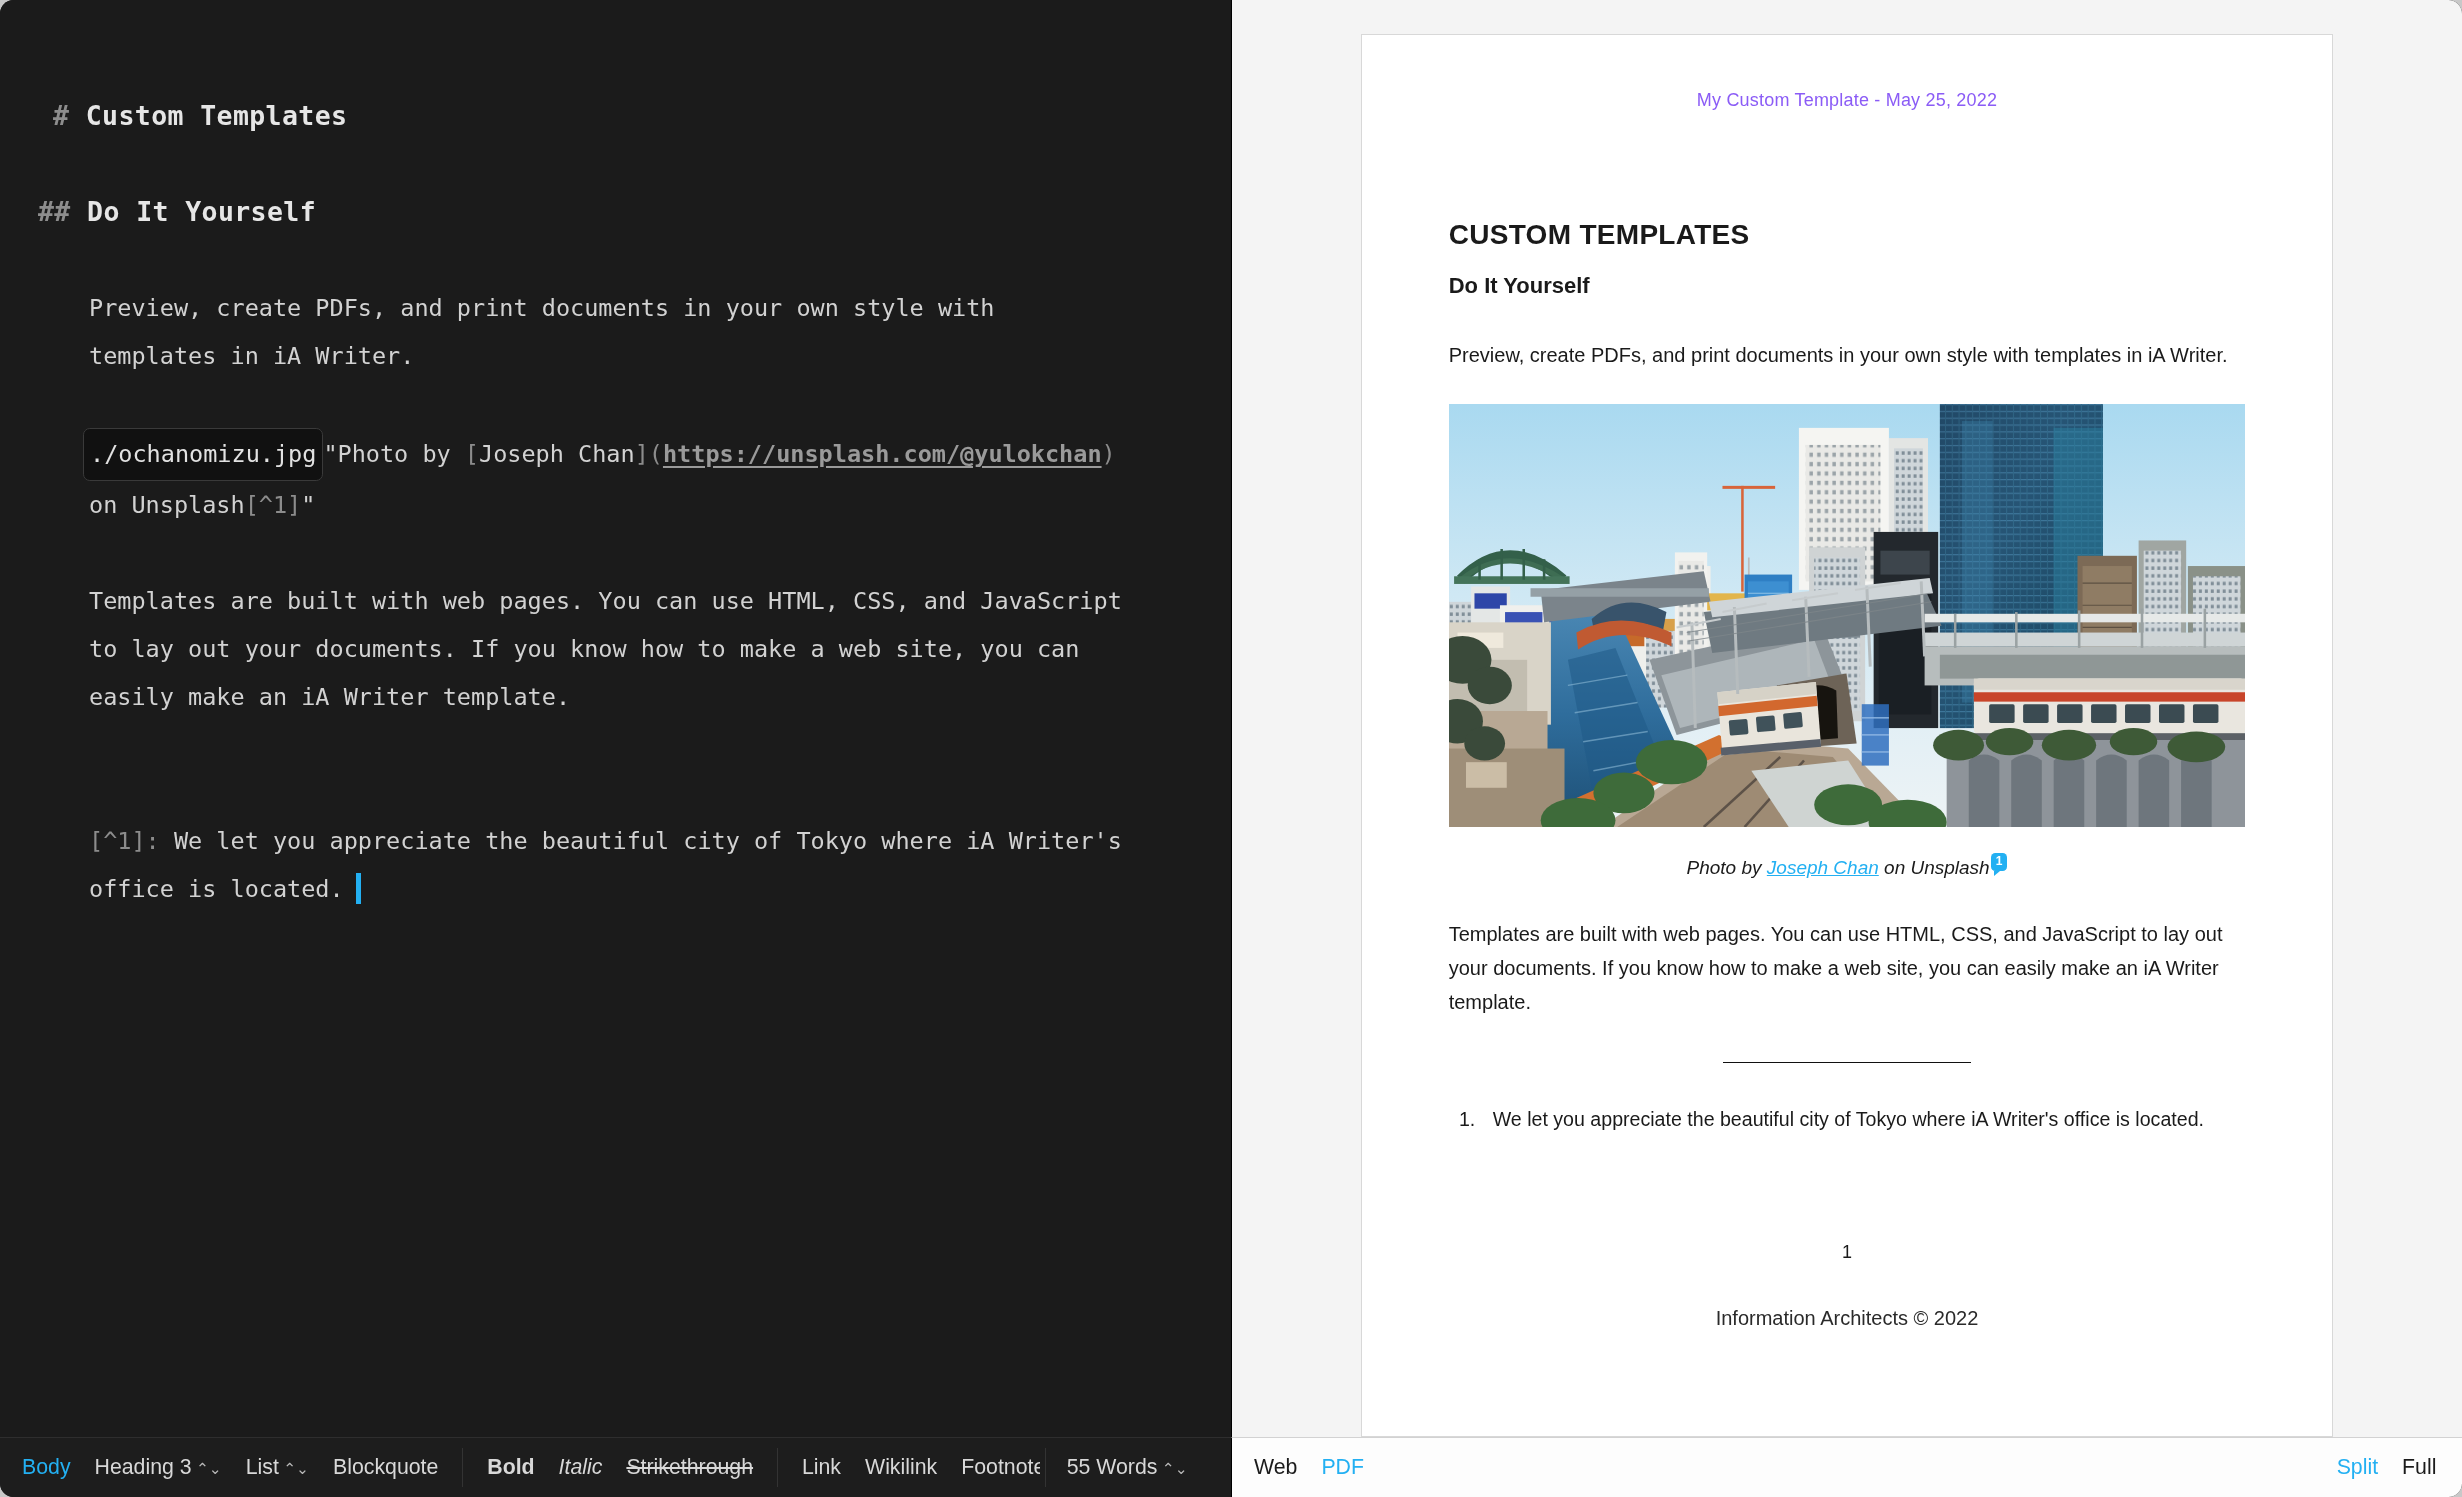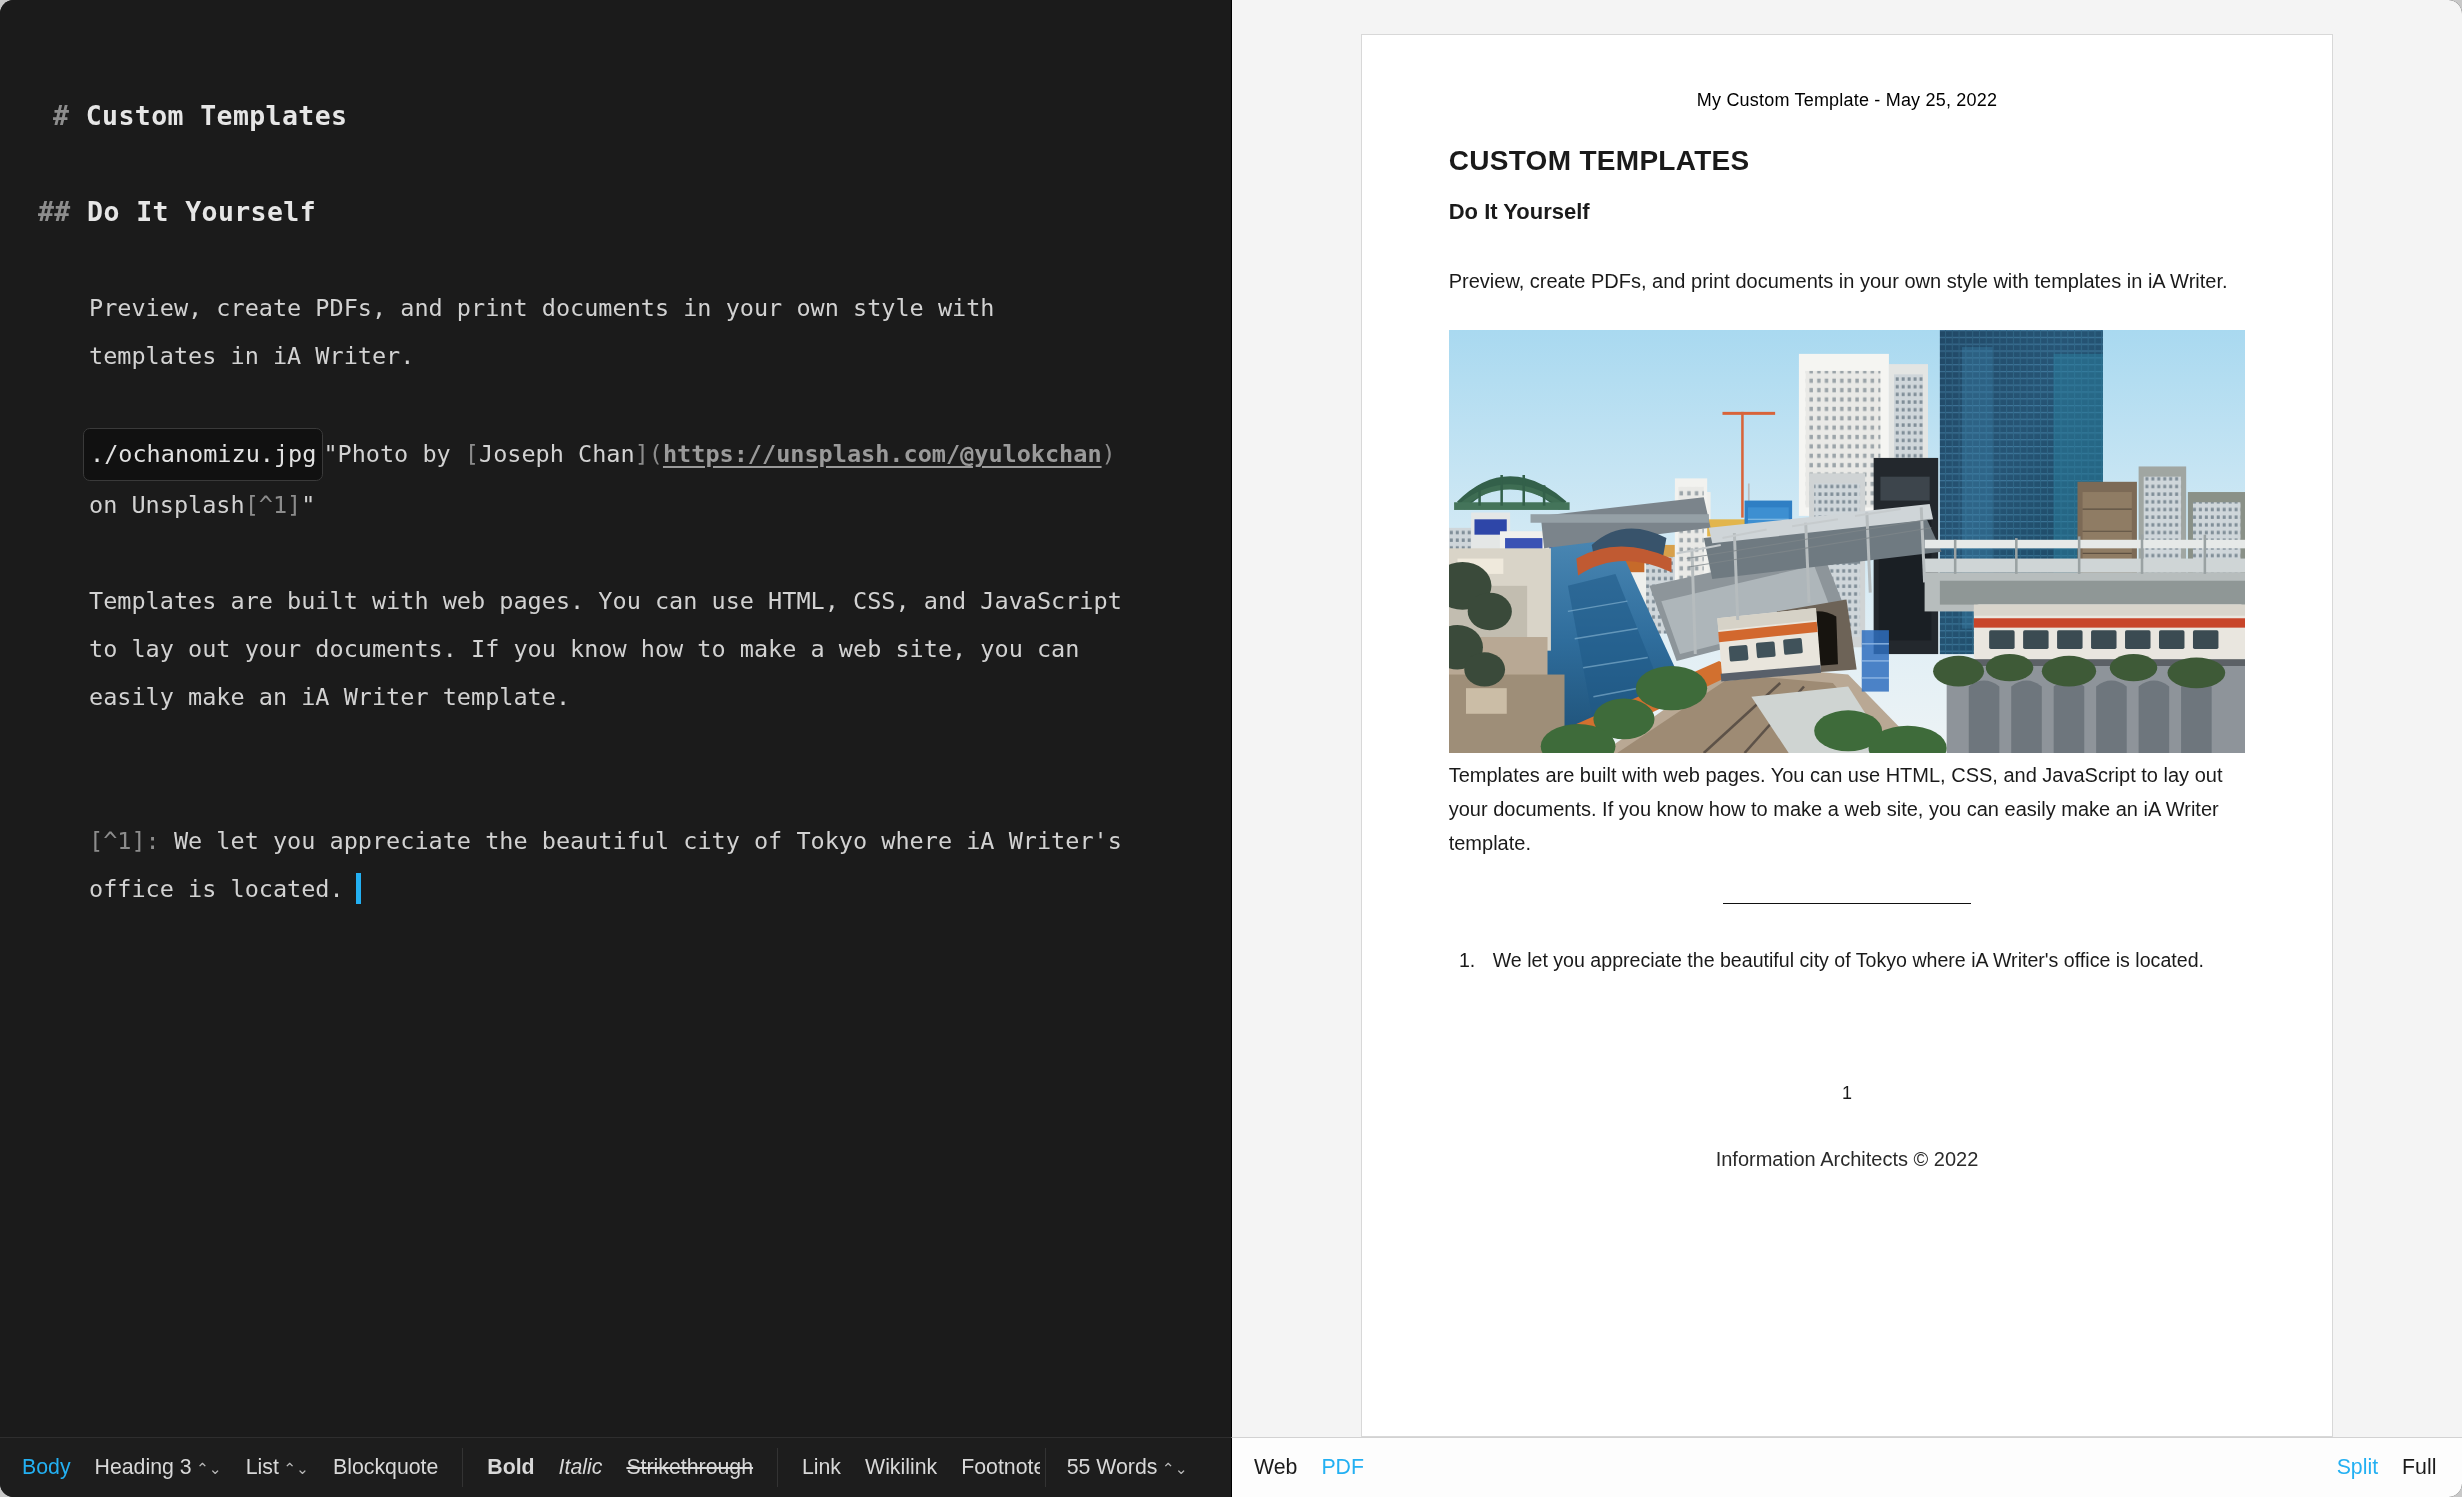--- a/index.html
+++ b/index.html
@@ -81,23 +81,23 @@
     width: 972px;
     background: #ffffff;
     border: 0.9px solid #d8d8d8;
     padding: 55px 85px 0 85px;
     font-family: "Liberation Sans", sans-serif;
     color: #1a1a1a;
   }
   .doc-header {
     text-align: center;
     font-size: 18px;
-    color: #000000;
+    color: #8b5cf6;
     letter-spacing: 0.2px;
-    margin-bottom: 34px;
+    margin-bottom: 108px;
   }
   .doc-body { padding: 0 1.7px; }
   .doc-h1 {
     font-size: 28px; font-weight: bold;
     letter-spacing: 0.3px;
     margin-bottom: 22px;
   }
   .doc-h2 {
     font-size: 22px; font-weight: bold;
     margin-bottom: 39px;
@@ -495,20 +495,21 @@
                 </g>
 
                 <rect x="486" y="352" width="32" height="72" fill="#2f6fbe" opacity=".85"></rect>
                 <g stroke="#8fb7e4" stroke-width="1.6">
                   <line x1="486" y1="368" x2="518" y2="368"></line>
                     <line x1="486" y1="388" x2="518" y2="388"></line>
                   <line x1="486" y1="408" x2="518" y2="408"></line>
                 </g>
               </svg>
             </div>
+            <figcaption class="caption"><span>Photo by </span><a href="#">Joseph Chan</a><span> on Unsplash</span><span class="fnmark">1</span></figcaption>
           </figure>
 
           <p class="doc-p">Templates are built with web pages. You can use HTML, CSS, and JavaScript to lay out your documents. If you know how to make a web site, you can easily make an iA Writer template.</p>
 
           <hr class="rule">
 
           <ol class="footnotes">
             <li>We let you appreciate the beautiful city of Tokyo where iA Writer's office is located.</li>
           </ol>
 

